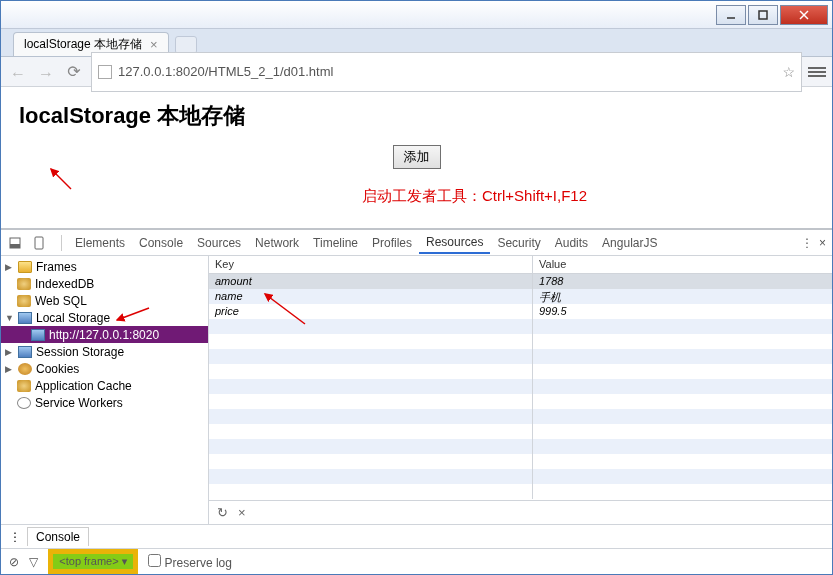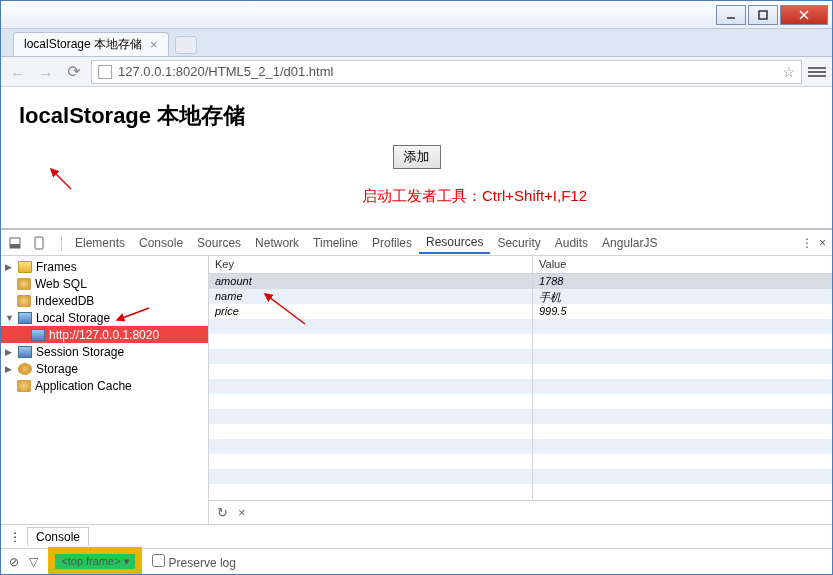--- a/index.html
+++ b/index.html
@@ -14,21 +14,21 @@
 
 .tabstrip { height: 28px; background: #dce5f2; display: flex; align-items: flex-end; padding-left: 12px; border-bottom: 1px solid #b8c2d0; }
 .tab { background: #f8f9fa; height: 24px; padding: 0 10px; display: flex; align-items: center; border: 1px solid #b8c2d0; border-bottom: none; border-radius: 4px 4px 0 0; font-size: 12px; gap: 8px; }
 .tab-close { color: #888; font-size: 13px; cursor: pointer; }
 .newtab { width: 22px; height: 18px; background: #e8edf5; border: 1px solid #c0c9d8; margin-left: 6px; margin-bottom: 2px; border-radius: 3px; }
 
 
 .addrbar { height: 30px; background: #f2f4f8; display: flex; align-items: center; padding: 0 6px; gap: 6px; border-bottom: 1px solid #d0d4da; }
 .nav-btn { width: 22px; height: 22px; display: flex; align-items: center; justify-content: center; color: #888; font-size: 16px; cursor: pointer; }
 .nav-btn.disabled { color: #bbb; }
-.addr-input-wrap { flex: 1; height: 24px; border: 1px solid #c8ccd2; background: #fff; display: flex; align-items: center; padding: 0 6px; }
+.addr-input-wrap { flex: 1; height: 40px; border: 1px solid #c8ccd2; background: #fff; display: flex; align-items: center; padding: 0 6px; }
 .addr-icon { width: 14px; height: 14px; border: 1px solid #aaa; margin-right: 6px; }
 .addr-text { flex: 1; font-size: 13px; color: #555; border: none; outline: none; }
 .addr-star { color: #888; font-size: 14px; cursor: pointer; }
 .menu-btn { width: 18px; display: flex; flex-direction: column; gap: 2px; cursor: pointer; }
 .menu-btn span { height: 2px; background: #666; }
 
 
 .page { padding: 14px 18px; height: 141px; position: relative; }
 .page h2 { font-size: 22px; font-weight: bold; margin-bottom: 14px; }
 .page-row { display: flex; align-items: center; gap: 18px; flex-direction: column; }
@@ -44,21 +44,21 @@
 .dt-tabs .sep { width: 1px; height: 16px; background: #ccc; margin: 0 6px; }
 .dt-tab { padding: 0 7px; height: 22px; display: flex; align-items: center; cursor: pointer; }
 .dt-tab.active { color: #333; border-bottom: 2px solid #2c6cd4; }
 .dt-right { margin-left: auto; display: flex; gap: 6px; align-items: center; }
 
 .dt-body { flex: 1; display: flex; overflow: hidden; }
 .dt-sidebar { width: 208px; border-right: 1px solid #d0d4da; overflow-y: auto; font-size: 12px; padding-top: 2px; position: relative; }
 .tree-item { display: flex; align-items: center; height: 17px; padding-left: 4px; gap: 4px; cursor: pointer; }
 .tree-item.indent1 { padding-left: 16px; }
 .tree-item.indent2 { padding-left: 30px; }
-.tree-item.selected { background: #ef4444; color: #fff; }
+.tree-item.selected { background: #701a75; color: #fff; }
 .tree-caret { width: 9px; font-size: 9px; color: #666; }
 .tree-icon { width: 14px; height: 12px; display: inline-block; }
 .ico-folder { background: linear-gradient(#fce28a, #e8b030); border: 1px solid #c89820; border-radius: 1px; }
 .ico-db { background: radial-gradient(#f0d080, #c89020); border-radius: 2px; }
 .ico-storage { background: linear-gradient(#a0c8f0, #5080c0); border: 1px solid #4070a0; }
 .ico-cookie { background: radial-gradient(#f0c060, #c08020); border-radius: 50%; }
 .ico-gear { border: 1px solid #888; border-radius: 50%; }
 
 .dt-main { flex: 1; display: flex; flex-direction: column; position: relative; }
 .kv-header { display: flex; height: 18px; border-bottom: 1px solid #d0d4da; font-size: 11px; color: #333; }
@@ -70,21 +70,21 @@
 .kv-row:nth-child(odd) { background: #fff; }
 .kv-row:nth-child(even) { background: #eaf0fa; }
 .kv-row.sel { background: #d8dde4; }
 .kv-row > div { padding: 1px 6px; overflow: hidden; white-space: nowrap; }
 .dt-foot { height: 24px; border-top: 1px solid #d0d4da; display: flex; align-items: center; padding: 0 8px; gap: 10px; color: #666; font-size: 13px; }
 
 
 .dt-console-bar { height: 24px; border-top: 1px solid #d0d4da; display: flex; align-items: center; padding: 0 8px; font-size: 12px; gap: 6px; }
 .dt-console-bar .drawer-tab { padding: 2px 8px; border: 1px solid #ccc; border-bottom: none; background: #fff; }
 .dt-console-filter { height: 26px; border-top: 1px solid #d0d4da; display: flex; align-items: center; padding: 0 8px; gap: 10px; font-size: 12px; color: #555; }
-.frame-select { border: 7px solid #eab308; padding: 1px 6px; font-size: 11px; background: #22c55e; }
+.frame-select { border: 5px solid #eab308; padding: 1px 6px; font-size: 11px; background: #84cc16; }
 </style>
 </head>
 <body>
 
 <div class="titlebar">
   <div class="win-btn">
       <svg viewBox="0 0 10 10">
         <line x1="1" y1="8" x2="9" y2="8" stroke="#333" stroke-width="1.5"></line>
       </svg>
     </div>
@@ -175,48 +175,52 @@
 
   <div class="dt-body">
     <div class="dt-sidebar">
       <div class="tree-item">
           <span class="tree-caret">▶</span>
           <span class="tree-icon ico-folder"></span>
           <span>Frames</span>
         </div>
       <div class="tree-item indent1">
           <span class="tree-icon ico-db"></span>
-          <span>Web SQL</span>
+          <span>IndexedDB</span>
         </div>
       <div class="tree-item indent1">
           <span class="tree-icon ico-db"></span>
-          <span>IndexedDB</span>
+          <span>Web SQL</span>
         </div>
       <div class="tree-item">
           <span class="tree-caret">▼</span>
           <span class="tree-icon ico-storage"></span>
           <span>Local Storage</span>
         </div>
       <div class="tree-item indent2 selected">
           <span class="tree-icon ico-storage"></span>
           <span>http://127.0.0.1:8020</span>
         </div>
       <div class="tree-item">
           <span class="tree-caret">▶</span>
           <span class="tree-icon ico-storage"></span>
           <span>Session Storage</span>
         </div>
       <div class="tree-item">
           <span class="tree-caret">▶</span>
           <span class="tree-icon ico-cookie"></span>
-          <span>Storage</span>
+          <span>Cookies</span>
         </div>
       <div class="tree-item indent1">
           <span class="tree-icon ico-db"></span>
           <span>Application Cache</span>
+        </div>
+      <div class="tree-item indent1">
+          <span class="tree-icon ico-gear"></span>
+          <span>Service Workers</span>
         </div>
       <div class="arrow" style="position:absolute; left:112px; top:50px;">
         <svg width="40" height="20">
             <defs>
               <marker id="ah2" markerWidth="6" markerHeight="6" refX="5" refY="3" orient="auto">
                 <path d="M0,0 L6,3 L0,6 Z" fill="#d00"></path>
               </marker>
             </defs>
             <line x1="36" y1="2" x2="4" y2="14" stroke="#d00" stroke-width="1.5" marker-end="url(#ah2)"></line>
           </svg>

